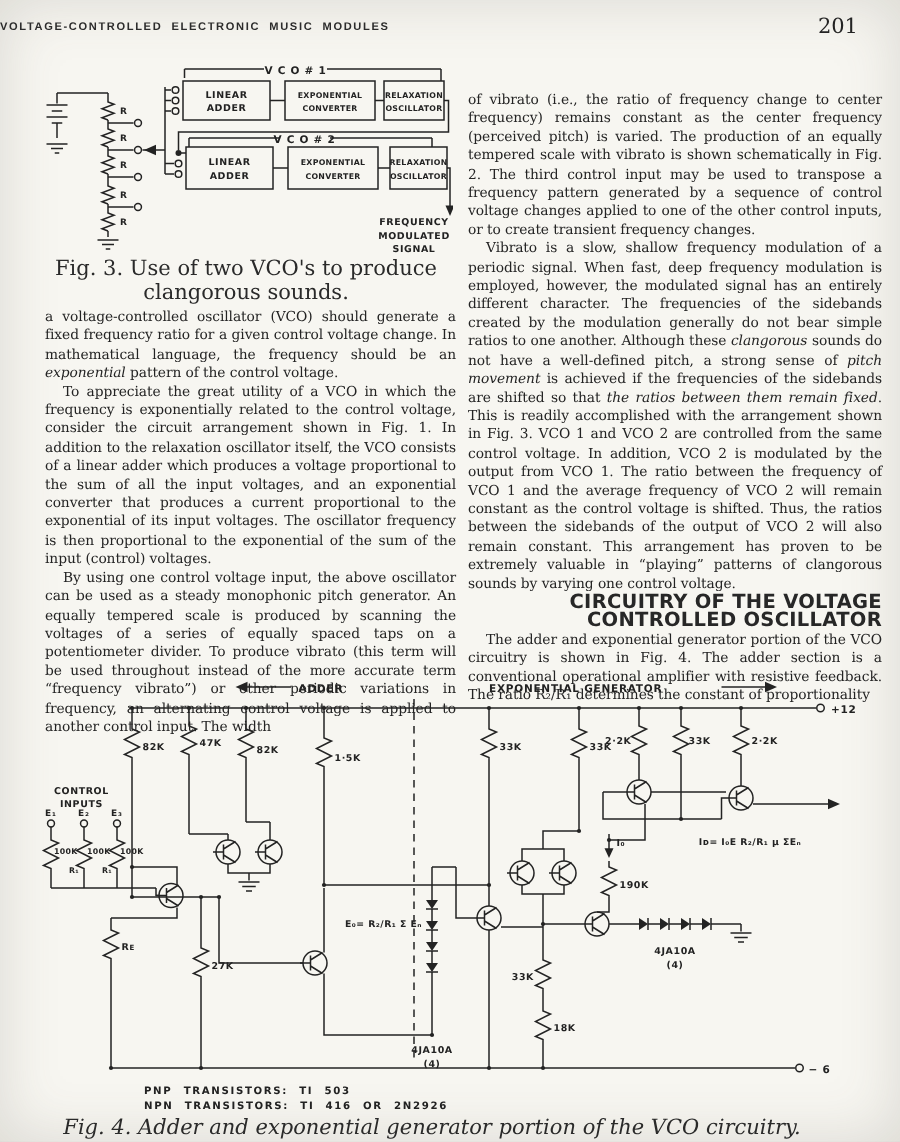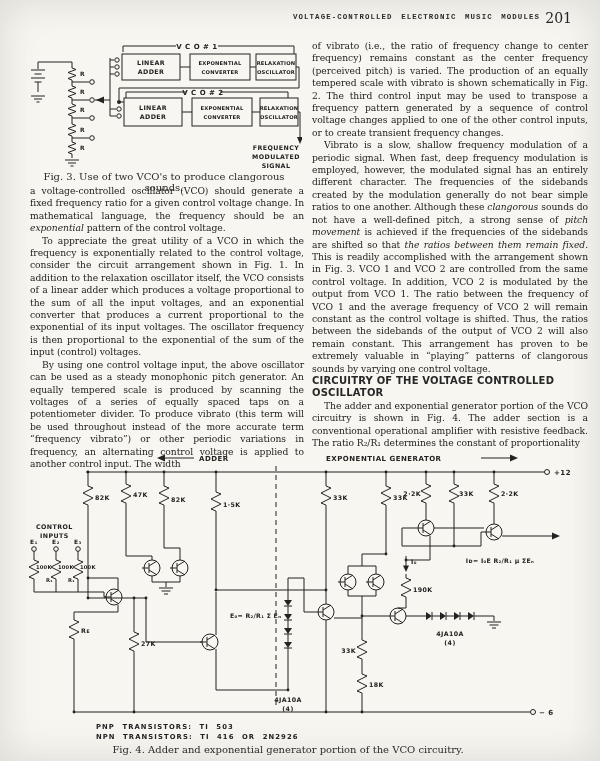--- a/index.html
+++ b/index.html
@@ -1,30 +1,30 @@
 <!DOCTYPE html>
 <html><head>
 <meta charset="utf-8">
 <style>
   html,body{margin:0;padding:0;}
   body{width:600px;height:761px;background:#e9e8e3;position:relative;overflow:hidden;}
   .page{position:absolute;inset:0;background:#f7f6f1;color:#202020;
         font-family:"DejaVu Serif",serif;box-shadow:inset 0 0 40px rgba(90,85,70,.18);}
-  .hdr-title{position:absolute;top:13px;left:0;right:60px;text-align:right;
-        font-family:Liberation Mono, monospace;font-size:7.4px;font-weight:bold;
+  .hdr-title{position:absolute;top:13px;left:0;right:60px;text-align:left;
+        font-family:Liberation Sans, sans-serif;font-size:7.4px;font-weight:bold;
         letter-spacing:1.1px;word-spacing:3px;color:#2c2c2c;}
   .page-num{position:absolute;top:10px;right:28px;font-size:14px;color:#242424;}
   .col{position:absolute;text-align:justify;font-size:9.2px;line-height:12.4px;
-       letter-spacing:-0.05px;color:#232323;}
+       letter-spacing:-0.05px;color:#232323;margin-top:21px;}
   .col p{margin:0;}
   .col p.ind{text-indent:12px;}
   em{}
-  .sec-heading{font-family:"DejaVu Sans",sans-serif;font-size:10px;font-weight:bold;
-       letter-spacing:.2px;text-align:left;text-indent:0;margin:9px 0 7px 0;color:#272727;}
-  .caption{position:absolute;text-align:center;font-size:10px;color:#2a2a2a;}
+  .sec-heading{font-family:"DejaVu Sans",sans-serif;font-size:13px;font-weight:bold;
+       letter-spacing:.2px;text-align:right;text-indent:0;margin:9px 0 7px 0;color:#272727;}
+  .caption{position:absolute;text-align:center;font-size:14px;color:#2a2a2a;}
   svg{position:absolute;}
   .wire{stroke:#232323;stroke-width:1;fill:none;}
   .wire-d{stroke:#232323;stroke-width:1;fill:none;stroke-dasharray:5 4;}
   .comp{stroke:#232323;stroke-width:1;fill:none;}
   .oc{stroke:#232323;stroke-width:1;fill:#f7f6f1;}
   .dot{fill:#232323;stroke:none;}
   .fill{fill:#232323;stroke:none;}
   text{font-family:"DejaVu Sans",sans-serif;font-weight:bold;fill:#222;}
   .lbl{font-size:6.3px;letter-spacing:.4px;}
   .lbl-s{font-size:5.2px;letter-spacing:.2px;}
@@ -298,15 +298,15 @@
         <circle class="dot" cx="336" cy="166" r="1.4"></circle>
       <circle class="dot" cx="380" cy="110" r="1.4"></circle>
         <circle class="dot" cx="428" cy="96" r="1.4"></circle>
       <circle class="dot" cx="300" cy="262" r="1.4"></circle>
         <circle class="dot" cx="336" cy="262" r="1.4"></circle>
     </g>
 
     <text class="note" x="70" y="279">PNP  TRANSISTORS:  TI  503</text>
     <text class="note" x="70" y="289">NPN  TRANSISTORS:  TI  416  OR  2N2926</text>
   </svg>
-  <div class="caption" style="left:0;top:744px;width:576px;">Fig. 4.  Adder and exponential generator portion of the VCO circuitry.</div>
+  <div class="caption" style="left:0;top:744px;width:576px;font-style:italic;">Fig. 4.  Adder and exponential generator portion of the VCO circuitry.</div>
 
 </div>
 
 </body></html>

